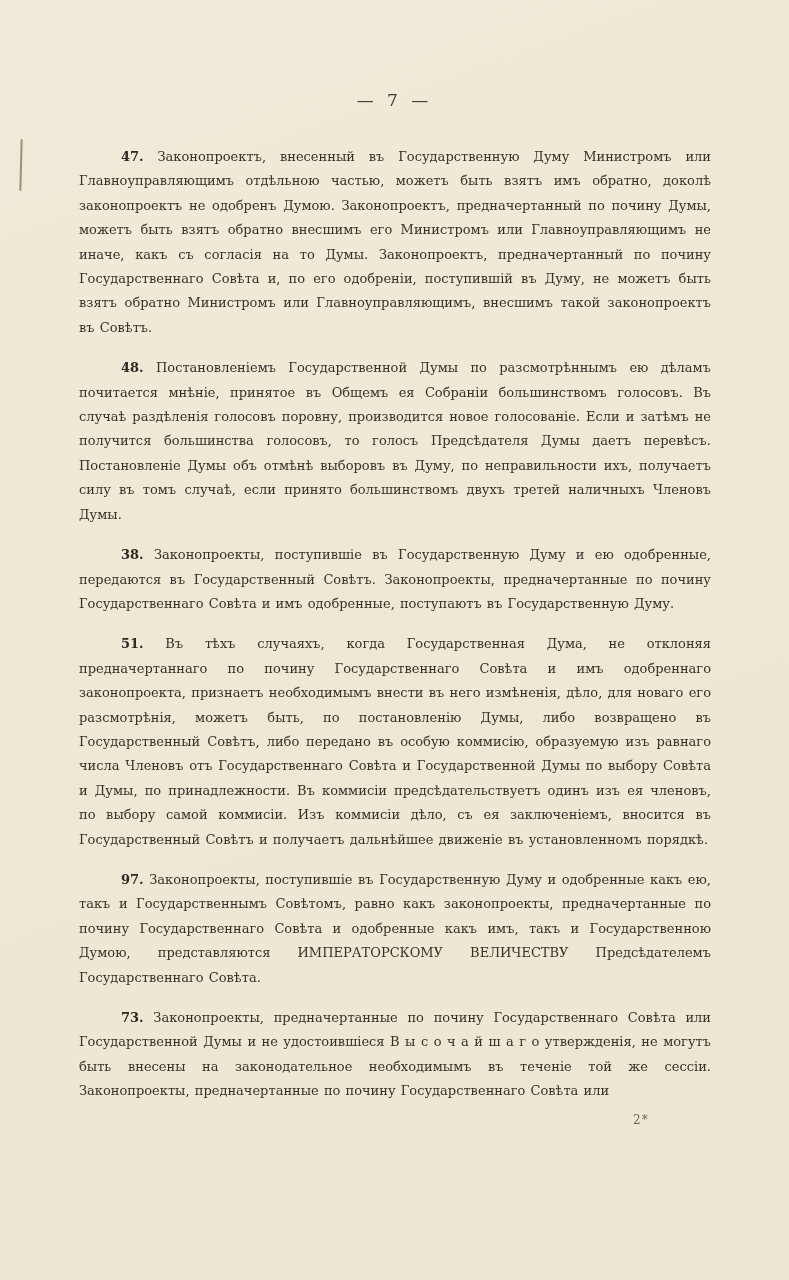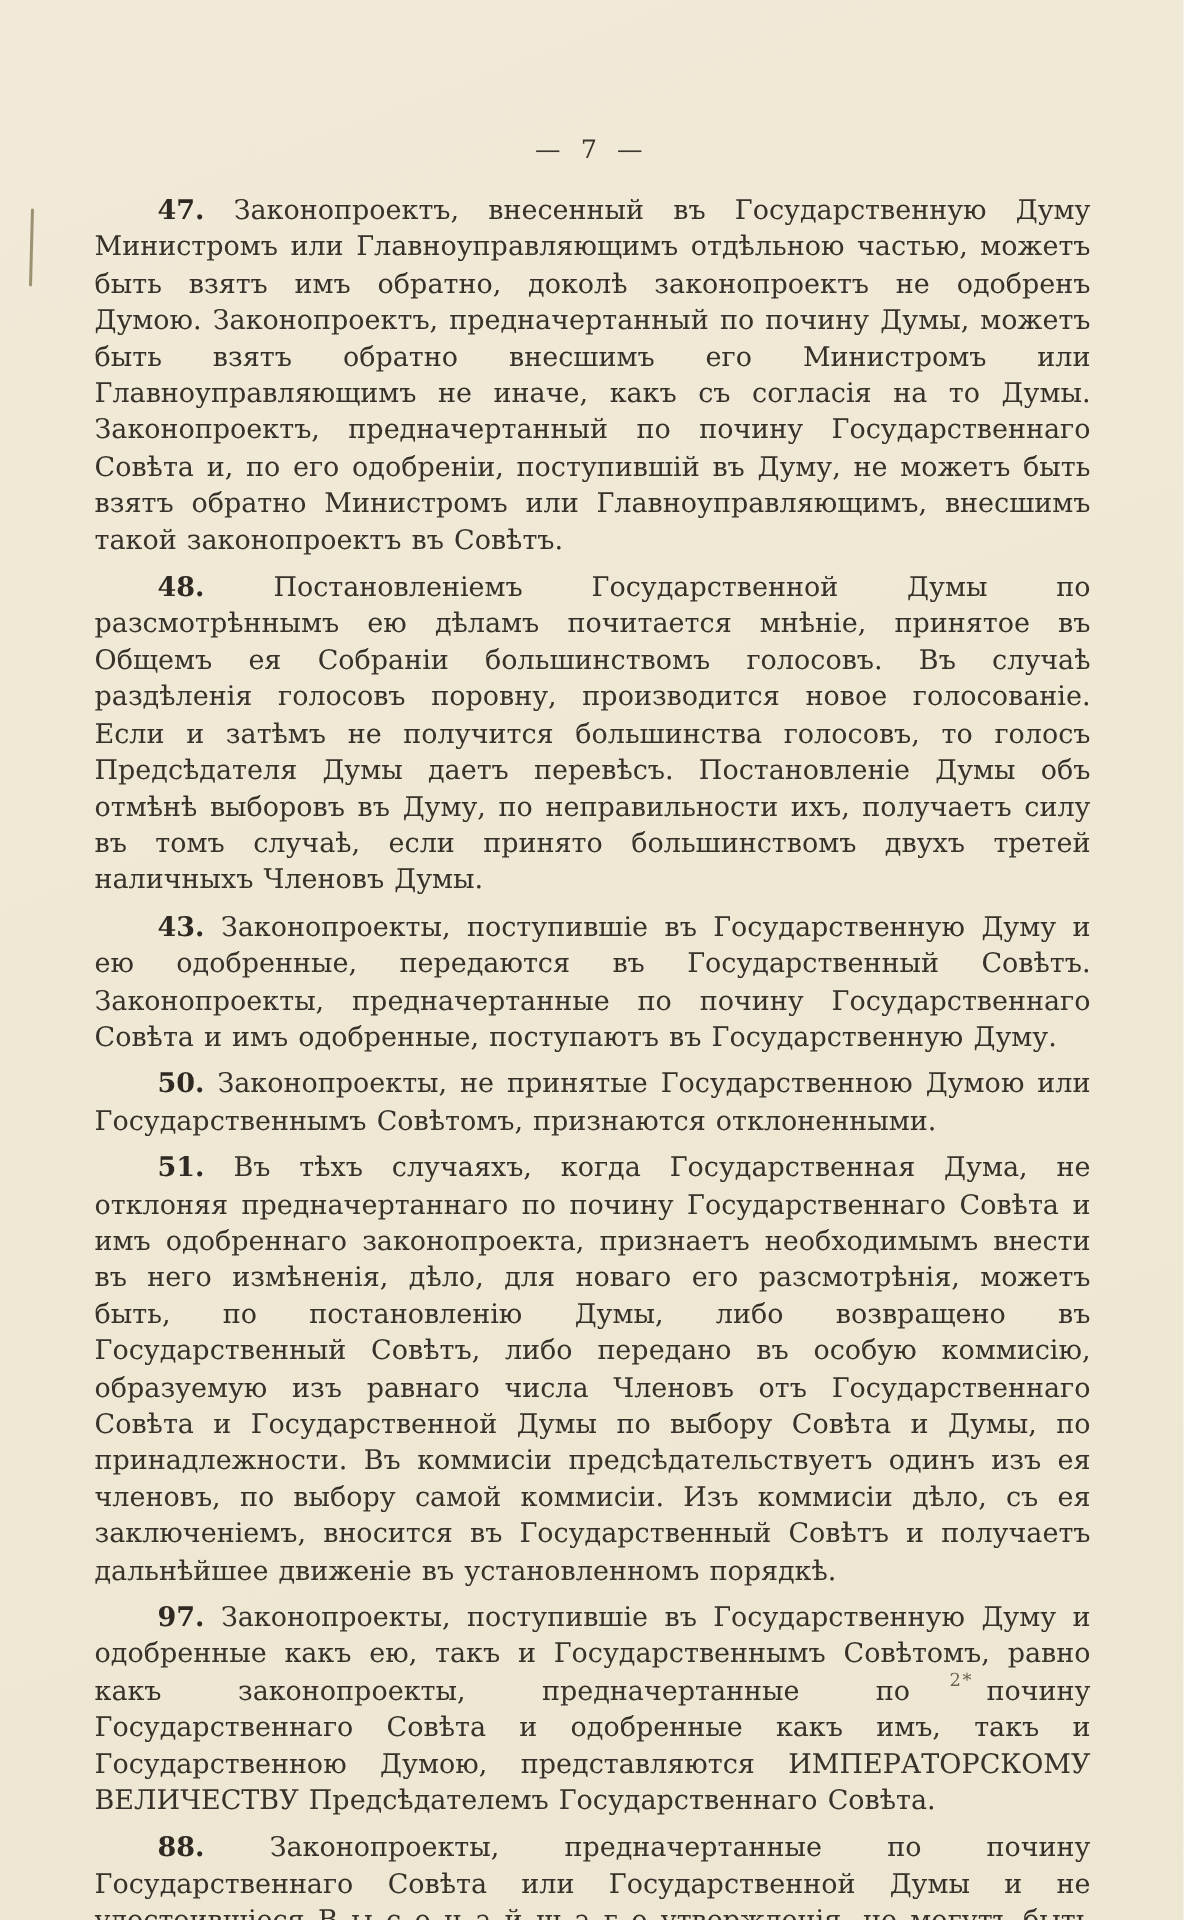--- a/index.html
+++ b/index.html
@@ -29,25 +29,25 @@
     letter-spacing: 4px;
     color: #3c362e;
   }
   .content {
     position: absolute;
     left: 63px;
     top: 129px;
     width: 664px;
   }
   .article {
-    margin: 0;
+    margin: 16px;
     padding: 0;
     text-align: justify;
     text-indent: 42px;
-    font-size: 18px;
+    font-size: 13px;
     line-height: 24.4px;
     word-spacing: 1px;
     color: #37312a;
   }
   .article + .article {
     margin-top: 7px;
   }
   .article-number {
     font-weight: bold;
     color: #2e2922;
@@ -79,27 +79,26 @@
   <div class="margin-mark"></div>
 
   <div class="page-number">— 7 —</div>
 
   <div class="content">
 
     <p class="article"><span class="article-number">47.</span> <span>Законопроектъ, внесенный въ Государственную Думу Министромъ или Главноуправляющимъ отдѣльною частью, можетъ быть взятъ имъ обратно, доколѣ законопроектъ не одобренъ Думою. Законопроектъ, предначертанный по почину Думы, можетъ быть взятъ обратно внесшимъ его Министромъ или Главноуправляющимъ не иначе, какъ съ согласія на то Думы. Законопроектъ, предначертанный по почину Государственнаго Совѣта и, по его одобреніи, поступившій въ Думу, не можетъ быть взятъ обратно Министромъ или Главноуправляющимъ, внесшимъ такой законопроектъ въ Совѣтъ.</span></p>
 
     <p class="article"><span class="article-number">48.</span> <span>Постановленіемъ Государственной Думы по разсмотрѣннымъ ею дѣламъ почитается мнѣніе, принятое въ Общемъ ея Собраніи большинствомъ голосовъ. Въ случаѣ раздѣленія голосовъ поровну, производится новое голосованіе. Если и затѣмъ не получится большинства голосовъ, то голосъ Предсѣдателя Думы даетъ перевѣсъ. Постановленіе Думы объ отмѣнѣ выборовъ въ Думу, по неправильности ихъ, получаетъ силу въ томъ случаѣ, если принято большинствомъ двухъ третей наличныхъ Членовъ Думы.</span></p>
 
-    <p class="article"><span class="article-number">43.</span> <span>Законопроекты, поступившіе въ Государственную Думу и ею одобренные, передаются въ Государственный Совѣтъ. Законопроекты, предначертанные по почину Государственнаго Совѣта и имъ одобренные, поступаютъ въ Государственную Думу.</span></p>
+    <p class="article"><span class="article-number">38.</span> <span>Законопроекты, поступившіе въ Государственную Думу и ею одобренные, передаются въ Государственный Совѣтъ. Законопроекты, предначертанные по почину Государственнаго Совѣта и имъ одобренные, поступаютъ въ Государственную Думу.</span></p>
 
-    <p class="article"><span class="article-number">50.</span> <span>Законопроекты, не принятые Государственною Думою или Государственнымъ Совѣтомъ, признаются отклоненными.</span></p>
 
     <p class="article"><span class="article-number">51.</span> <span>Въ тѣхъ случаяхъ, когда Государственная Дума, не отклоняя предначертаннаго по почину Государственнаго Совѣта и имъ одобреннаго законопроекта, признаетъ необходимымъ внести въ него измѣненія, дѣло, для новаго его разсмотрѣнія, можетъ быть, по постановленію Думы, либо возвращено въ Государственный Совѣтъ, либо передано въ особую коммисію, образуемую изъ равнаго числа Членовъ отъ Государственнаго Совѣта и Государственной Думы по выбору Совѣта и Думы, по принадлежности. Въ коммисіи предсѣдательствуетъ одинъ изъ ея членовъ, по выбору самой коммисіи. Изъ коммисіи дѣло, съ ея заключеніемъ, вносится въ Государственный Совѣтъ и получаетъ дальнѣйшее движеніе въ установленномъ порядкѣ.</span></p>
 
     <p class="article"><span class="article-number">97.</span> <span>Законопроекты, поступившіе въ Государственную Думу и одобренные какъ ею, такъ и Государственнымъ Совѣтомъ, равно какъ законопроекты, предначертанные по почину Государственнаго Совѣта и одобренные какъ имъ, такъ и Государственною Думою, представляются ИМПЕРАТОРСКОМУ ВЕЛИЧЕСТВУ Предсѣдателемъ Государственнаго Совѣта.</span></p>
 
-    <p class="article"><span class="article-number">88.</span> <span>Законопроекты, предначертанные по почину Государственнаго Совѣта или Государственной Думы и не удостоившіеся В ы с о ч а й ш а г о утвержденія, не могутъ быть внесены на законодательное необходимымъ въ теченіе той же сессіи. Законопроекты, предначертанные по почину Государственнаго Совѣта или</span></p>
+    <p class="article"><span class="article-number">73.</span> <span>Законопроекты, предначертанные по почину Государственнаго Совѣта или Государственной Думы и не удостоившіеся В ы с о ч а й ш а г о утвержденія, не могутъ быть внесены на законодательное необходимымъ въ теченіе той же сессіи. Законопроекты, предначертанные по почину Государственнаго Совѣта или</span></p>
 
   </div>
 
   <div class="signature-mark">2*</div>
 
 </div>
 
 </body></html>

